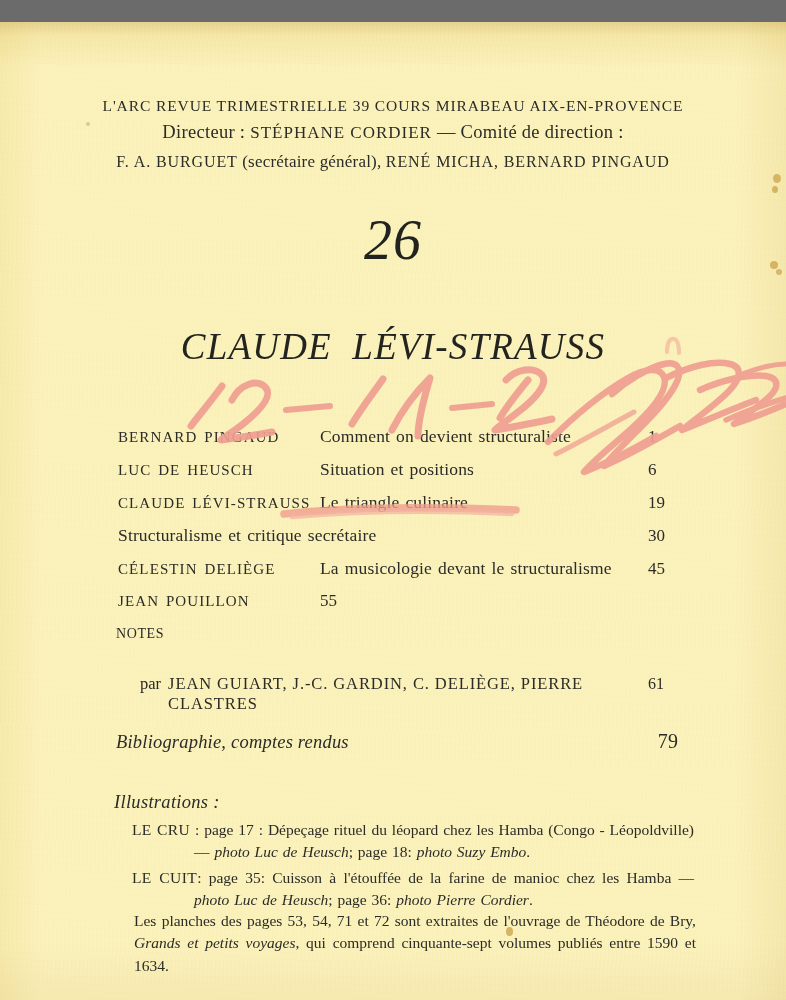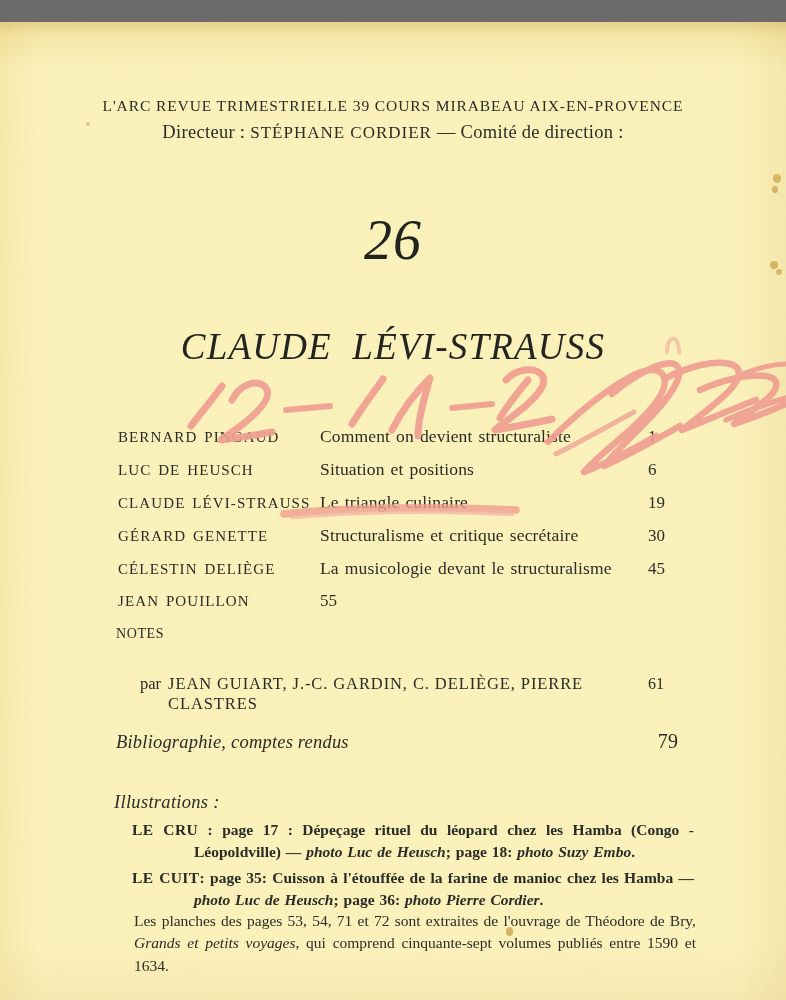--- a/index.html
+++ b/index.html
@@ -185,21 +185,20 @@
     width: 562px;
   }
   .illus-item {
     font-size: 15.5px;
     line-height: 1.42;
     text-align: justify;
     padding-left: 62px;
     text-indent: -62px;
     margin-bottom: 4px;
     word-spacing: 1px;
-    font-weight: bold;
   }
   .illus-item .lbl { letter-spacing: .4px; }
   .illus-item i { font-style: italic; }
 
   .colophon {
     position: absolute;
     left: 134px;
     top: 888px;
     width: 562px;
     font-size: 15.5px;
@@ -231,20 +230,21 @@
   <div class="fox" style="left:772px; top:164px; width:6px; height:7px; background:#c79e46; opacity:.7;"></div>
   <div class="fox" style="left:769px; top:238px; width:9px; height:9px; background:#cfa murder; opacity:.7;"></div>
   <div class="fox" style="left:770px; top:239px; width:8px; height:8px; background:#cba044; opacity:.72;"></div>
   <div class="fox" style="left:776px; top:247px; width:6px; height:6px; background:#c49a40; opacity:.6;"></div>
   <div class="fox" style="left:506px; top:905px; width:7px; height:9px; background:#c9a047; opacity:.75;"></div>
   <div class="fox" style="left:86px; top:100px; width:4px; height:4px; background:#b99a55; opacity:.45;"></div>
 
   <div class="masthead">
     <div class="l1">L'ARC REVUE TRIMESTRIELLE 39 COURS MIRABEAU AIX-EN-PROVENCE</div>
     <div class="l2"><span>Directeur : </span><span class="sc">STÉPHANE CORDIER</span><span> — Comité de direction :</span></div>
+    <div class="l3"><span class="sc">F. A. BURGUET</span><span> (secrétaire général), </span><span class="sc">RENÉ MICHA, BERNARD PINGAUD</span></div>
   </div>
 
   <div class="issue-number">26</div>
   <div class="issue-title">CLAUDE LÉVI-STRAUSS</div>
 
   <div class="toc">
 
     <div class="toc-row">
       <span class="toc-author">BERNARD PINGAUD</span>
       <span class="toc-title">Comment on devient structuraliste</span>
@@ -257,21 +257,20 @@
       <span class="toc-page">6</span>
     </div>
 
     <div class="toc-row">
       <span class="toc-author">CLAUDE LÉVI-STRAUSS</span>
       <span class="toc-title">Le triangle culinaire</span>
       <span class="toc-page">19</span>
     </div>
 
     <div class="toc-row">
-      <span class="toc-author">GÉRARD GENETTE</span>
       <span class="toc-title">Structuralisme et critique secrétaire</span>
       <span class="toc-page">30</span>
     </div>
 
     <div class="toc-row">
       <span class="toc-author">CÉLESTIN DELIÈGE</span>
       <span class="toc-title">La musicologie devant le structuralisme</span>
       <span class="toc-page">45</span>
     </div>
 

